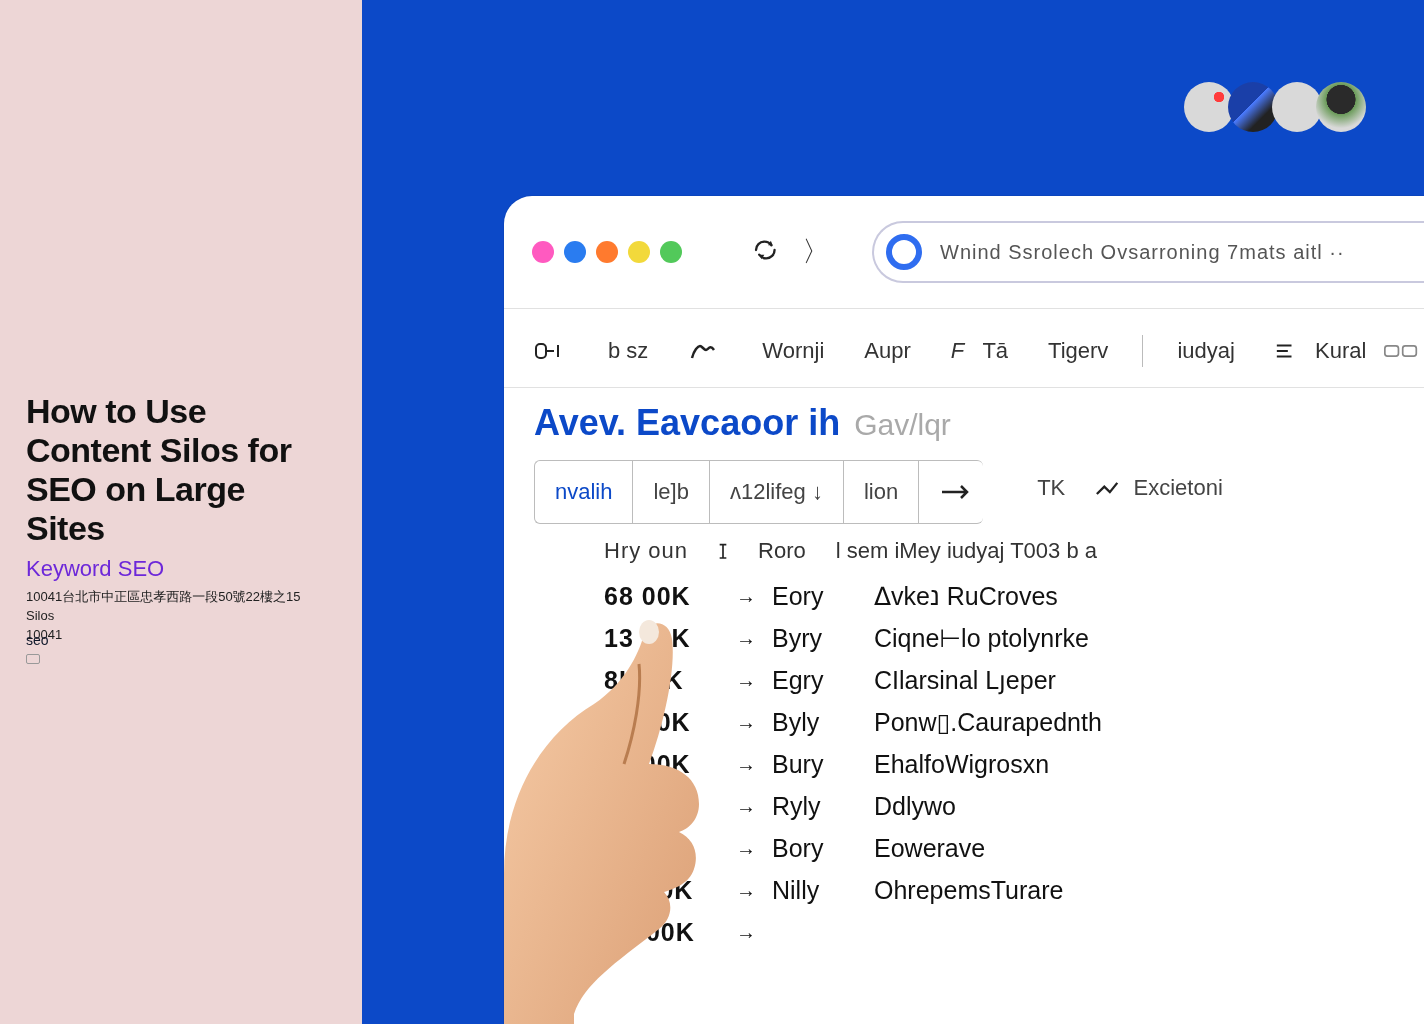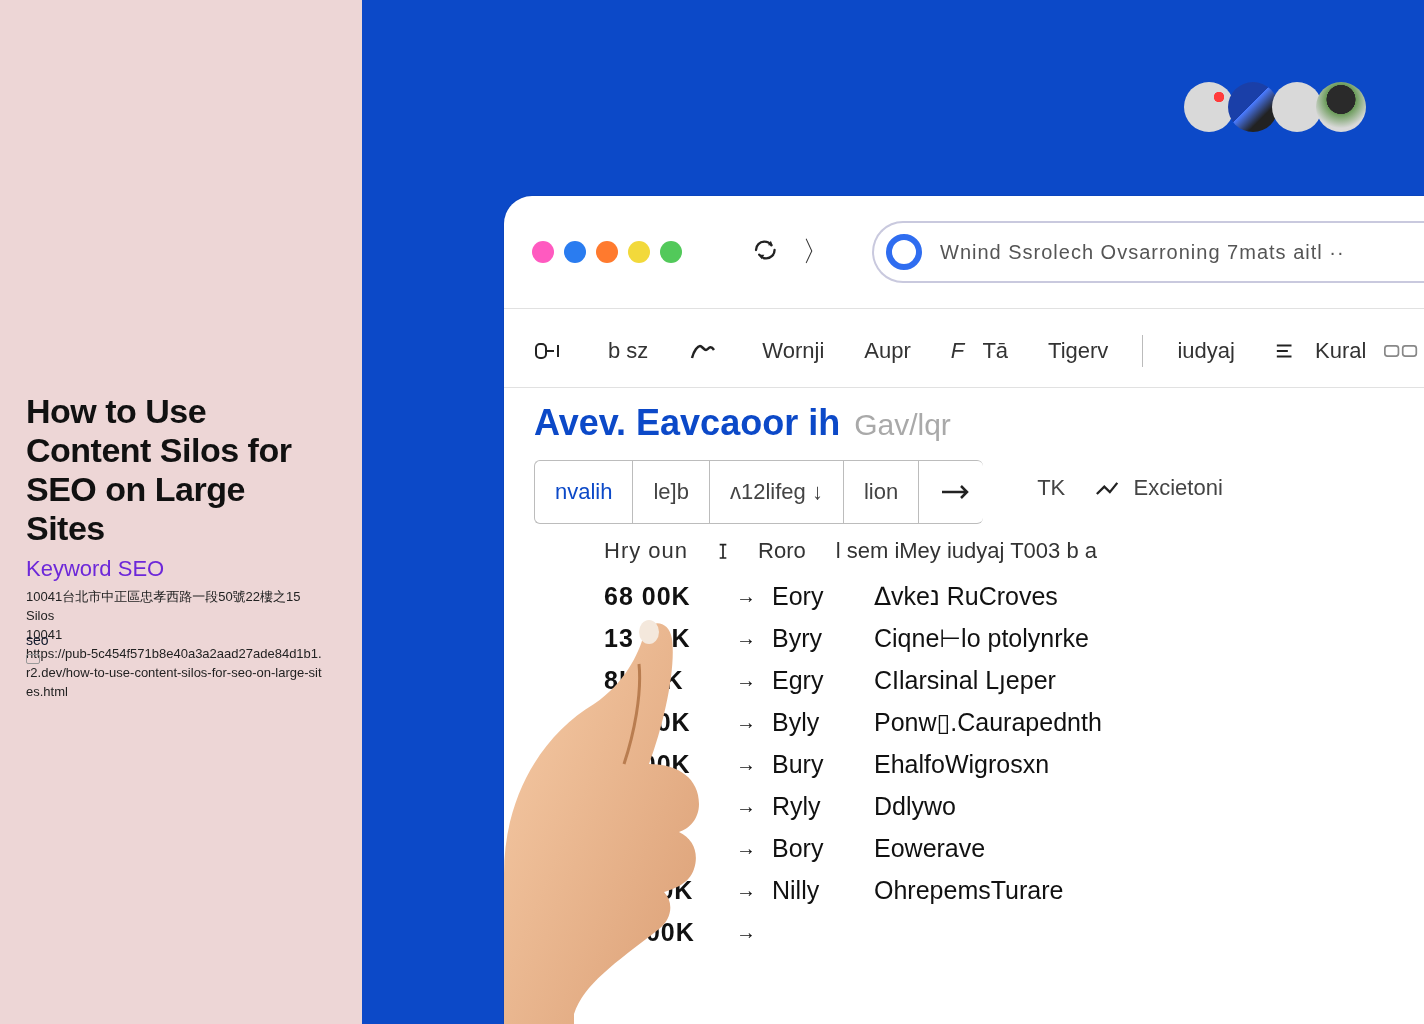--- a/index.html
+++ b/index.html
@@ -93,21 +93,20 @@
 </head>
 <body>
 
 <div class="left-panel">
   <div class="left-spacer"></div>
   <h1 class="left-title">How to Use Content Silos for SEO on Large Sites</h1>
   <h2 class="left-subtitle">Keyword SEO</h2>
   <div class="meta-line">10041台北市中正區忠孝西路一段50號22樓之15</div>
   <div class="meta-line">Silos</div>
   <div class="meta-line">10041</div>
-  <div class="meta-line">https://pub-5c454f571b8e40a3a2aad27ade84d1b1.r2.dev/how-to-use-content-silos-for-seo-on-large-sites.html</div>
   <div class="seo-box">
     <div class="lbl">seo</div>
     <div class="small-sq"></div>
   </div>
 </div>
 
 <div class="right-wrap">
 
   <div class="avatars">
     <div class="av av1"></div>

